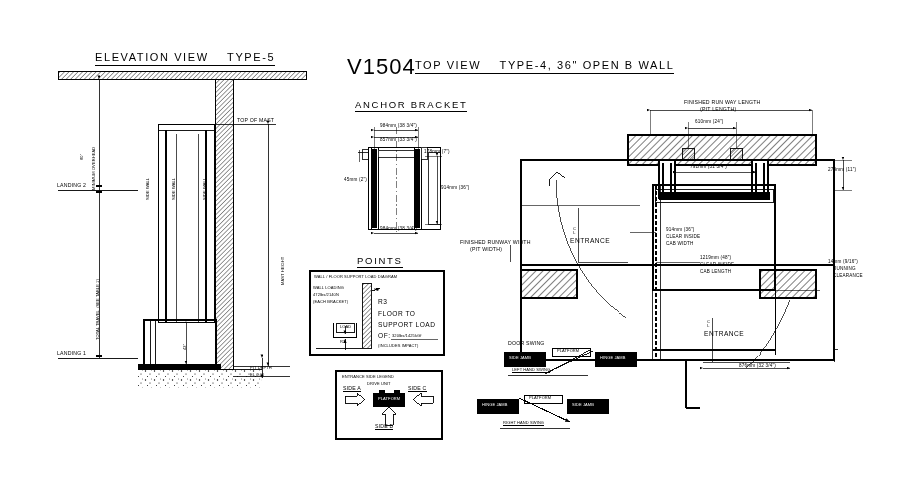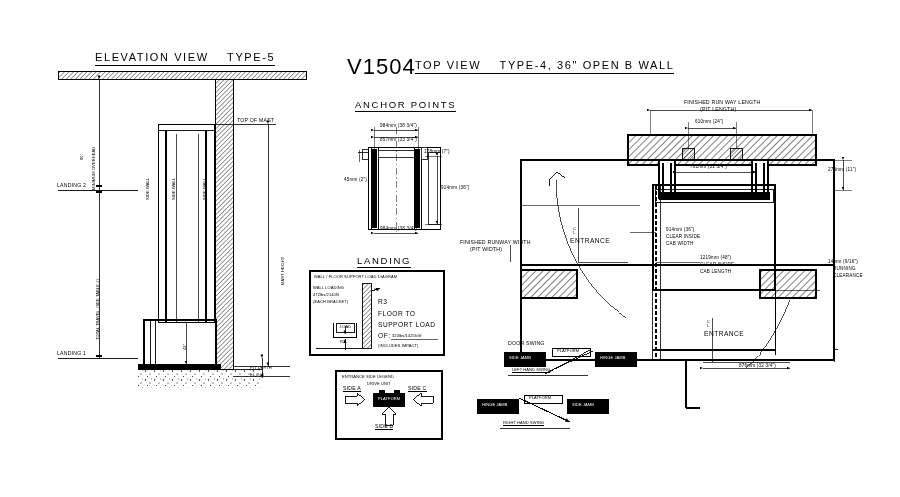--- a/index.html
+++ b/index.html
@@ -255,29 +255,29 @@
 
 <div class="lbl t-xs vert" style="left:146px;top:200px;transform:rotate(-90deg);">SIDE WALL</div>
 <div class="lbl t-xs vert" style="left:172px;top:200px;transform:rotate(-90deg);">SIDE WALL</div>
 <div class="lbl t-xs vert" style="left:203px;top:200px;transform:rotate(-90deg);">SIDE WALL</div>
 
 <div class="lbl t-xs vert" style="left:183px;top:350px;transform:rotate(-90deg);">42"</div>
 
 <div class="lbl t-xs" style="left:250px;top:366px;">PIT DEPTH</div>
 <div class="lbl t-xs" style="left:250px;top:373px;">EL 0.00</div>
 
-<div class="lbl t-sec" style="left:355px;top:100px;">ANCHOR POINTS</div>
+<div class="lbl t-sec" style="left:355px;top:100px;">ANCHOR BRACKET</div>
 <div class="lbl t-dim" style="left:380px;top:124px;">984mm (38 3/4")</div>
 <div class="lbl t-dim" style="left:380px;top:138px;">857mm (33 3/4")</div>
 <div class="lbl t-dim" style="left:424px;top:150px;">178mm (7")</div>
 <div class="lbl t-dim" style="left:441px;top:186px;">914mm (36")</div>
 <div class="lbl t-dim" style="left:344px;top:178px;">45mm (2")</div>
 <div class="lbl t-dim" style="left:380px;top:227px;">984mm (38 3/4")</div>
 
-<div class="lbl t-sec" style="left:357px;top:256px;">LANDING</div>
+<div class="lbl t-sec" style="left:357px;top:256px;">POINTS</div>
 <div class="lbl t-xs" style="left:314px;top:275px;">WALL / FLOOR SUPPORT LOAD DIAGRAM</div>
 <div class="lbl t-xs" style="left:313px;top:286px;">WALL LOADING</div>
 <div class="lbl t-xs" style="left:313px;top:293px;">472lbs/2140N</div>
 <div class="lbl t-xs" style="left:313px;top:300px;">(EACH BRACKET)</div>
 <div class="lbl t-xs" style="left:374px;top:288px;">R2</div>
 <div class="lbl t-md" style="left:378px;top:299px;">R3</div>
 <div class="lbl t-xs" style="left:340px;top:325px;">LOAD</div>
 <div class="lbl t-xs" style="left:340px;top:340px;">R3</div>
 <div class="lbl t-md" style="left:378px;top:311px;">FLOOR TO</div>
 <div class="lbl t-md" style="left:378px;top:322px;">SUPPORT LOAD</div>

